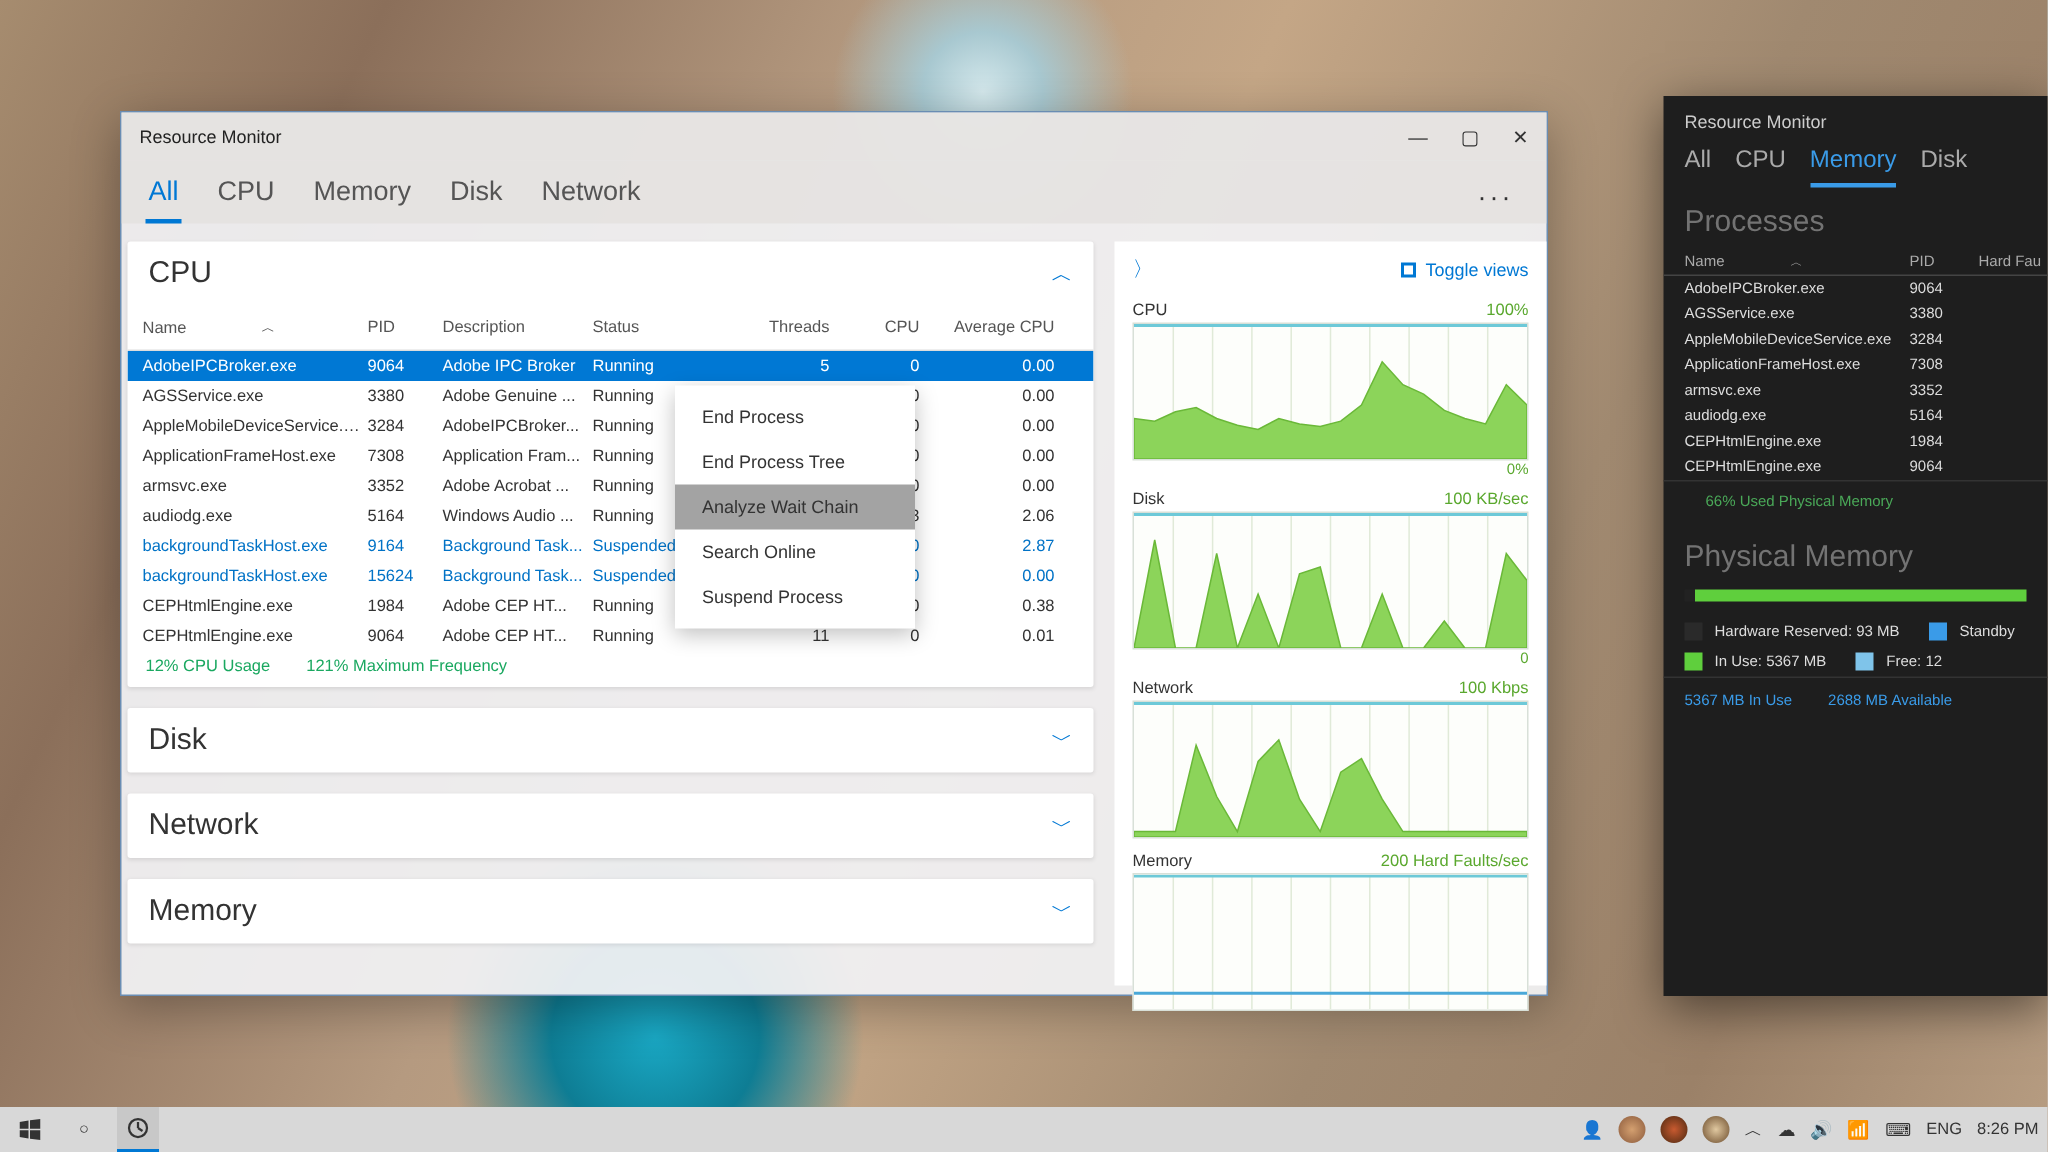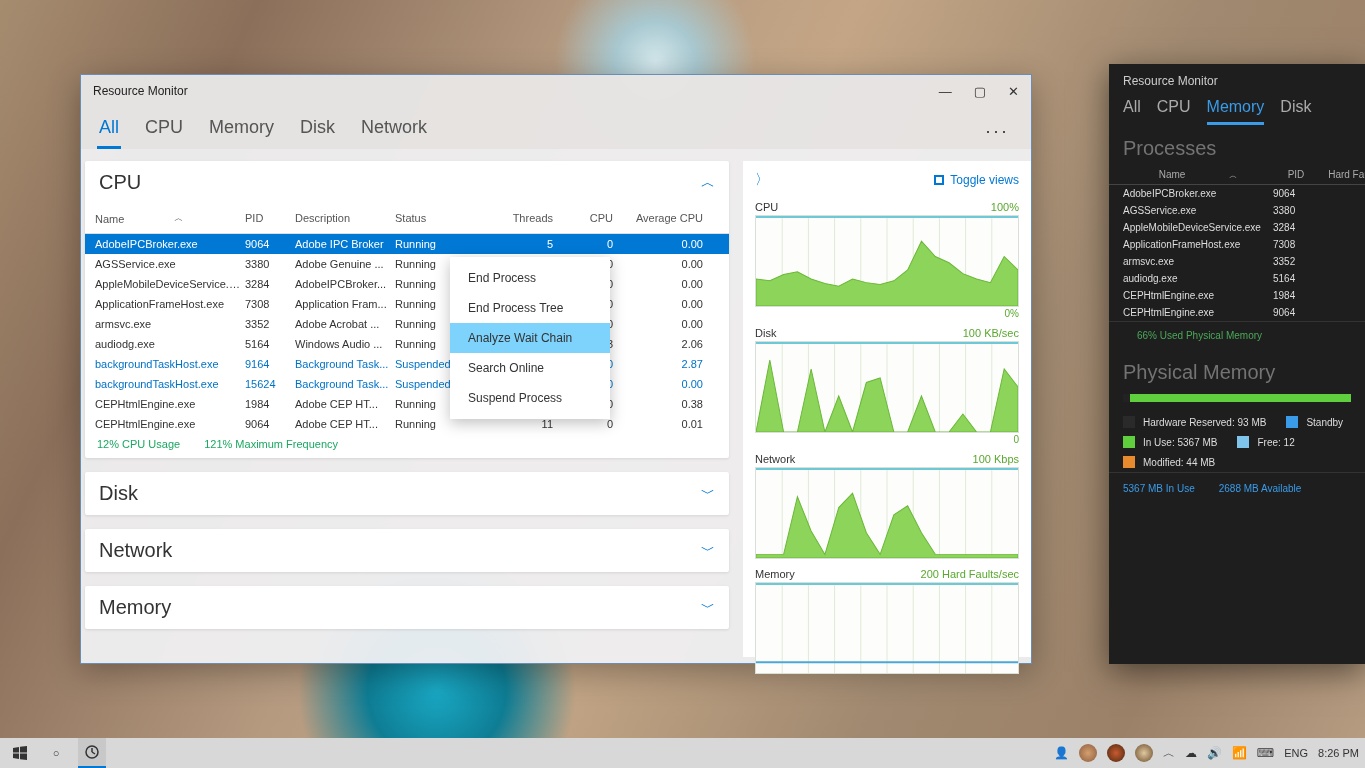--- a/index.html
+++ b/index.html
@@ -36,21 +36,21 @@
 .row > div { padding: 2px 2px; white-space: nowrap; overflow: hidden; text-overflow: ellipsis; }
 .row .r { text-align: right; }
 .row.selected { background: #0078d4; color: #fff; }
 .row.link { color: #0072c6; }
 .row.link .status { color: #0072c6; }
 
 .footer-stats { padding: 6px 12px 8px; font-size: 11px; color: #1aa860; display: flex; gap: 24px; }
 
 .context-menu { position: absolute; left: 450px; top: 257px; width: 160px; background: #fff; box-shadow: 0 4px 14px rgba(0,0,0,0.25); padding: 6px 0; z-index: 10; font-size: 12px; color: #333; }
 .context-menu .mi { padding: 8px 18px; }
-.context-menu .mi.hover { background: #7dd3fc; }
+.context-menu .mi.hover { background: #a3a3a3; }
 
 
 .right-col { flex: 1; background: #fff; padding: 8px 12px 12px; display: flex; flex-direction: column; gap: 4px; }
 .right-top { display: flex; align-items: center; justify-content: space-between; padding: 2px 0 6px; }
 .collapse-icon { color: #0078d4; font-size: 14px; }
 .toggle-views { color: #0078d4; font-size: 12px; display: flex; align-items: center; gap: 6px; }
 .toggle-views .sq { width: 10px; height: 10px; border: 2px solid #0078d4; }
 
 .chart-block { margin-bottom: 6px; }
 .chart-block .ch-head { display: flex; justify-content: space-between; font-size: 11px; padding: 2px 0; }
@@ -63,21 +63,21 @@
 .ch-foot { text-align: right; font-size: 10px; color: #5aa82e; padding-top: 1px; }
 
 
 .dark-window { position: absolute; right: 0; top: 64px; width: 256px; height: 600px; background: #1e1e1e; color: #ddd; box-shadow: 0 8px 30px rgba(0,0,0,0.5); overflow: hidden; }
 .dark-title { padding: 10px 14px 6px; font-size: 12px; color: #ccc; }
 .dark-tabs { display: flex; gap: 16px; padding: 4px 14px 0; font-size: 16px; }
 .dark-tabs .dt { color: #aaa; padding-bottom: 6px; border-bottom: 3px solid transparent; }
 .dark-tabs .dt.active { color: #3a9be8; border-bottom-color: #3a9be8; }
 
 .dark-section-title { font-size: 20px; color: #737373; padding: 12px 14px 6px; }
-.dark-cols { display: grid; grid-template-columns: 150px 46px 60px; font-size: 10px; color: #aaa; padding: 3px 14px; border-bottom: 1px solid #444; text-align: center; }
+.dark-cols { display: grid; grid-template-columns: 150px 46px 60px; font-size: 10px; color: #aaa; padding: 3px 14px; border-bottom: 1px solid #444; }
 .dark-cols .sort { font-size: 8px; display:inline-block; margin-left: 44px;}
 .dark-row { display: grid; grid-template-columns: 150px 46px 60px; font-size: 10px; color: #ddd; padding: 3px 14px; }
 .dark-foot { font-size: 10px; color: #4aa858; padding: 8px 28px; border-top: 1px solid #333; }
 
 .mem-bar { height: 8px; margin: 4px 14px 10px; display: flex; }
 .mem-bar .seg-dark { background: #222; }
 .mem-bar .seg-green { background: #5fcf3d; }
 .mem-legend { padding: 0 14px; font-size: 10px; color: #ddd; }
 .mem-legend .lrow { display: flex; gap: 20px; padding: 4px 0; align-items: flex-end; }
 .mem-legend .item { display: flex; align-items: center; gap: 8px; }
@@ -434,26 +434,20 @@
       <div class="lrow">
         <div class="item">
           <span class="swatch" style="background:#5fcf3d"></span>
           <span>In Use: 5367 MB</span>
         </div>
         <div class="item">
           <span class="swatch" style="background:#7fc4ea"></span>
           <span>Free: 12</span>
         </div>
       </div>
-      <div class="lrow">
-        <div class="item">
-          <span class="swatch" style="background:#e88b2e"></span>
-          <span>Modified: 44 MB</span>
-        </div>
-      </div>
     </div>
   <div class="dark-footstats">
     <span>5367 MB In Use</span>
     <span>2688 MB Available</span>
   </div>
 </div>
 
 <div class="taskbar">
   <div class="tb-left">
     <div class="tb-icon">

